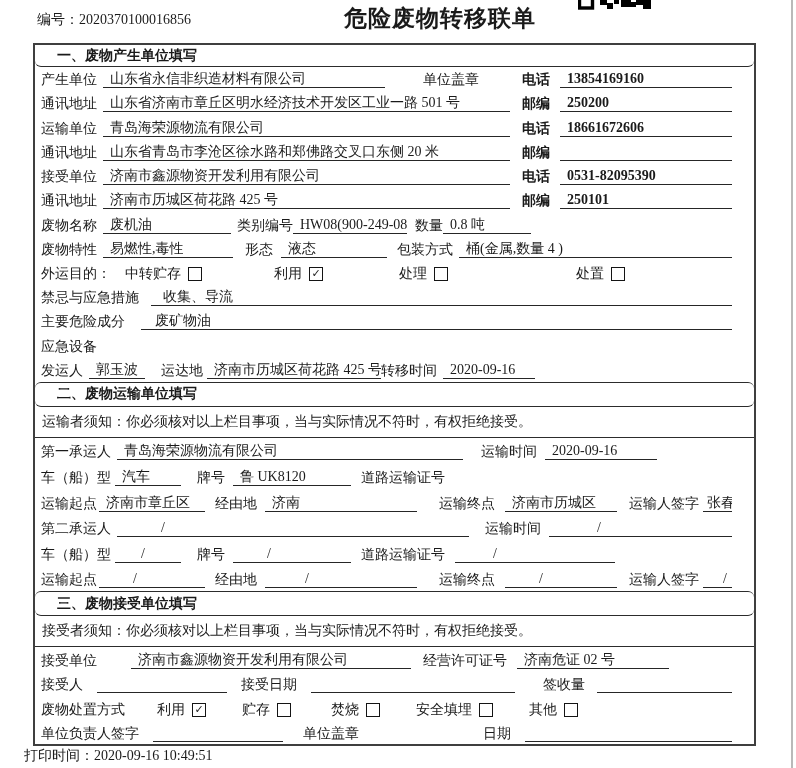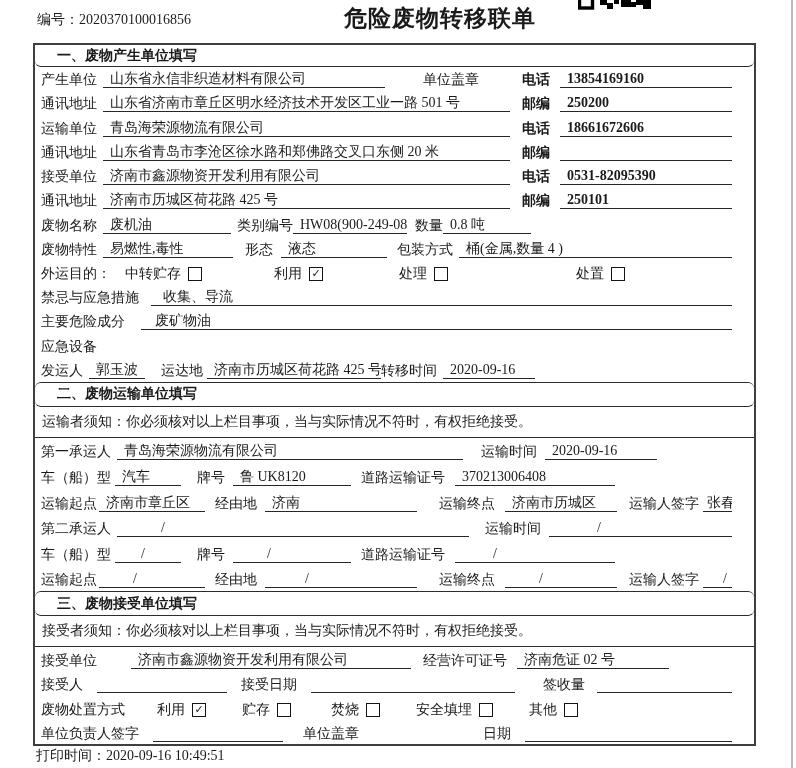--- a/index.html
+++ b/index.html
@@ -29,21 +29,21 @@
   .u{border-bottom:1.3px solid #262626;white-space:nowrap;box-sizing:border-box;
      padding:0 4px 0 7px;flex:none;overflow:hidden;min-height:16px;}
   .fx{flex:1;}
   .rightcol{flex:none;width:210px;display:flex;align-items:flex-end;font-weight:bold;}
   .rightcol .lbl{margin-right:10px;}
   .sp{flex:1;}
   .opt{white-space:nowrap;flex:none;display:flex;align-items:flex-end;}
   .cb{display:inline-block;flex:none;width:12px;height:12px;border:1.6px solid #141414;
       margin-left:7px;margin-bottom:1px;font-family:"DejaVu Sans",sans-serif;
       font-size:11px;line-height:11px;text-align:center;font-weight:bold;}
-  .print-line{position:absolute;left:36px;top:747px;font-size:14px;white-space:nowrap;}
+  .print-line{position:absolute;left:24px;top:747px;font-size:14px;white-space:nowrap;}
 </style>
 </head>
 <body>
 
 <div class="page">
   <div class="page-edge"></div>
 
   <div class="doc-number"><span>编号：</span><span>2020370100016856</span></div>
 
   <div class="doc-title">危险废物转移联单</div>
@@ -192,21 +192,20 @@
         <span class="lbl" style="margin-left:18px">运输时间</span>
         <span class="u" style="width:112px;margin-left:8px">2020-09-16</span>
       </div>
 
       <div class="r">
         <span class="lbl">车（船）型</span>
         <span class="u" style="width:66px;margin-left:4px">汽车</span>
         <span class="lbl" style="margin-left:16px">牌号</span>
         <span class="u" style="width:118px;margin-left:8px">鲁 UK8120</span>
         <span class="lbl" style="margin-left:10px">道路运输证号</span>
-        <span class="u" style="width:160px;margin-left:10px">370213006408</span>
       </div>
 
       <div class="r">
         <span class="lbl">运输起点</span>
         <span class="u" style="width:106px;margin-left:2px">济南市章丘区</span>
         <span class="lbl" style="margin-left:10px">经由地</span>
         <span class="u" style="width:152px;margin-left:8px">济南</span>
         <span class="lbl" style="margin-left:22px">运输终点</span>
         <span class="u" style="width:112px;margin-left:10px">济南市历城区</span>
         <span class="lbl" style="margin-left:12px">运输人签字</span>

